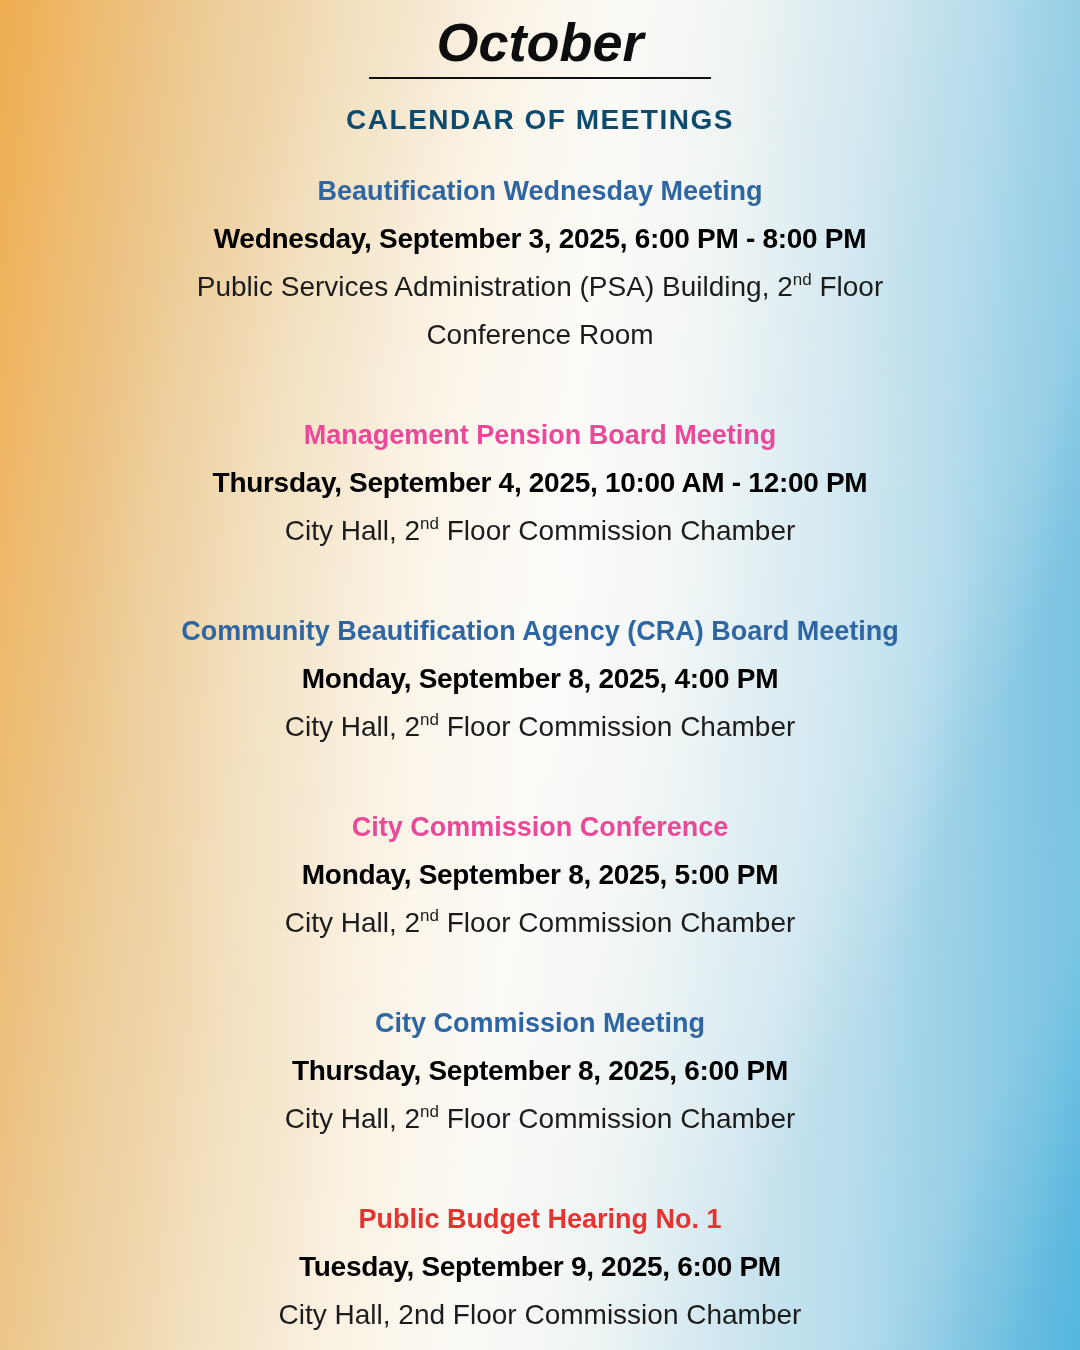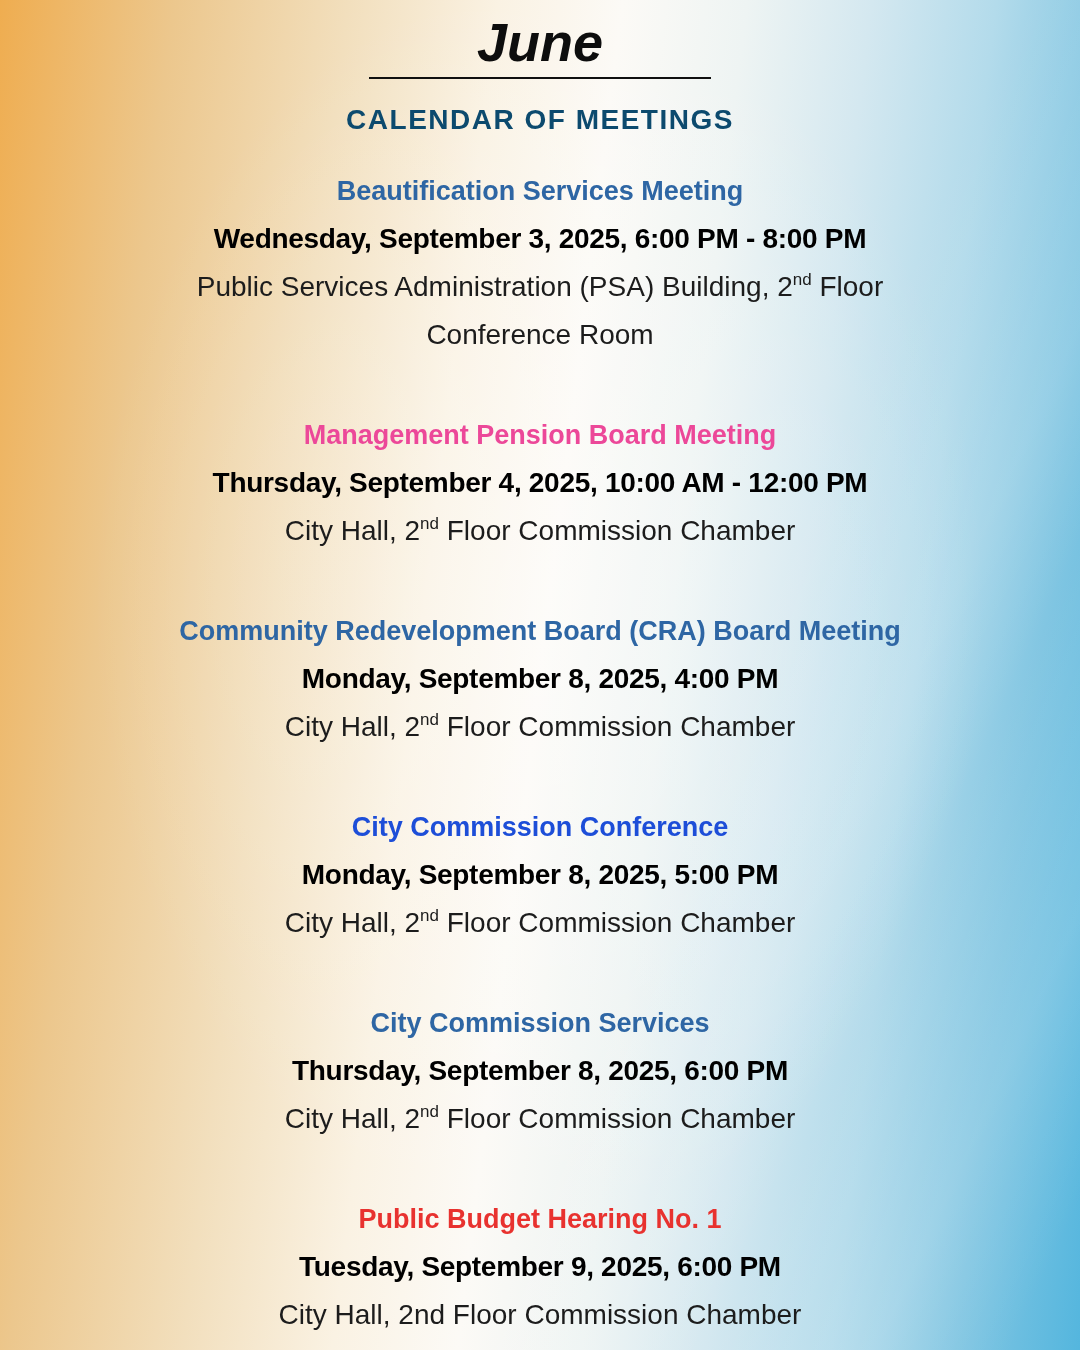--- a/index.html
+++ b/index.html
@@ -98,53 +98,53 @@
     vertical-align: 11px;
   }
 </style>
 </head>
 <body>
 
 <div class="texture"></div>
 
 <div class="page">
 
-  <h1 class="month-title">June</h1>
+  <h1 class="month-title">October</h1>
   <div class="title-underline"></div>
   <div class="page-subtitle">CALENDAR OF MEETINGS</div>
 
   <div class="meetings">
 
     <section class="meeting">
-      <h2 class="meeting-title" style="color: rgb(46, 102, 164);">Beautification Services Meeting</h2>
+      <h2 class="meeting-title" style="color: rgb(46, 102, 164);">Beautification Wednesday Meeting</h2>
       <p class="meeting-datetime">Wednesday, September 3, 2025, 6:00 PM - 8:00 PM</p>
       <p class="meeting-location"><span>Public Services Administration (PSA) Building, 2</span><sup>nd</sup><span> Floor</span></p>
       <p class="meeting-location">Conference Room</p>
     </section>
 
     <section class="meeting">
       <h2 class="meeting-title" style="color: #ec4899;">Management Pension Board Meeting</h2>
       <p class="meeting-datetime">Thursday, September 4, 2025, 10:00 AM - 12:00 PM</p>
       <p class="meeting-location"><span>City Hall, 2</span><sup>nd</sup><span> Floor Commission Chamber</span></p>
     </section>
 
     <section class="meeting">
-      <h2 class="meeting-title" style="color: rgb(46, 102, 164);">Community Redevelopment Board (CRA) Board Meeting</h2>
+      <h2 class="meeting-title" style="color: rgb(46, 102, 164);">Community Beautification Agency (CRA) Board Meeting</h2>
       <p class="meeting-datetime">Monday, September 8, 2025, 4:00 PM</p>
       <p class="meeting-location"><span>City Hall, 2</span><sup>nd</sup><span> Floor Commission Chamber</span></p>
     </section>
 
     <section class="meeting">
-      <h2 class="meeting-title" style="color: #1d4ed8;">City Commission Conference</h2>
+      <h2 class="meeting-title" style="color: #ec4899;">City Commission Conference</h2>
       <p class="meeting-datetime">Monday, September 8, 2025, 5:00 PM</p>
       <p class="meeting-location"><span>City Hall, 2</span><sup>nd</sup><span> Floor Commission Chamber</span></p>
     </section>
 
     <section class="meeting">
-      <h2 class="meeting-title" style="color: rgb(46, 102, 164);">City Commission Services</h2>
+      <h2 class="meeting-title" style="color: rgb(46, 102, 164);">City Commission Meeting</h2>
       <p class="meeting-datetime">Thursday, September 8, 2025, 6:00 PM</p>
       <p class="meeting-location"><span>City Hall, 2</span><sup>nd</sup><span> Floor Commission Chamber</span></p>
     </section>
 
     <section class="meeting">
       <h2 class="meeting-title" style="color: rgb(232, 50, 47);">Public Budget Hearing No. 1</h2>
       <p class="meeting-datetime">Tuesday, September 9, 2025, 6:00 PM</p>
       <p class="meeting-location"><span>City Hall, 2nd Floor Commission Chamber</span><sup></sup><span></span></p>
     </section>
 

